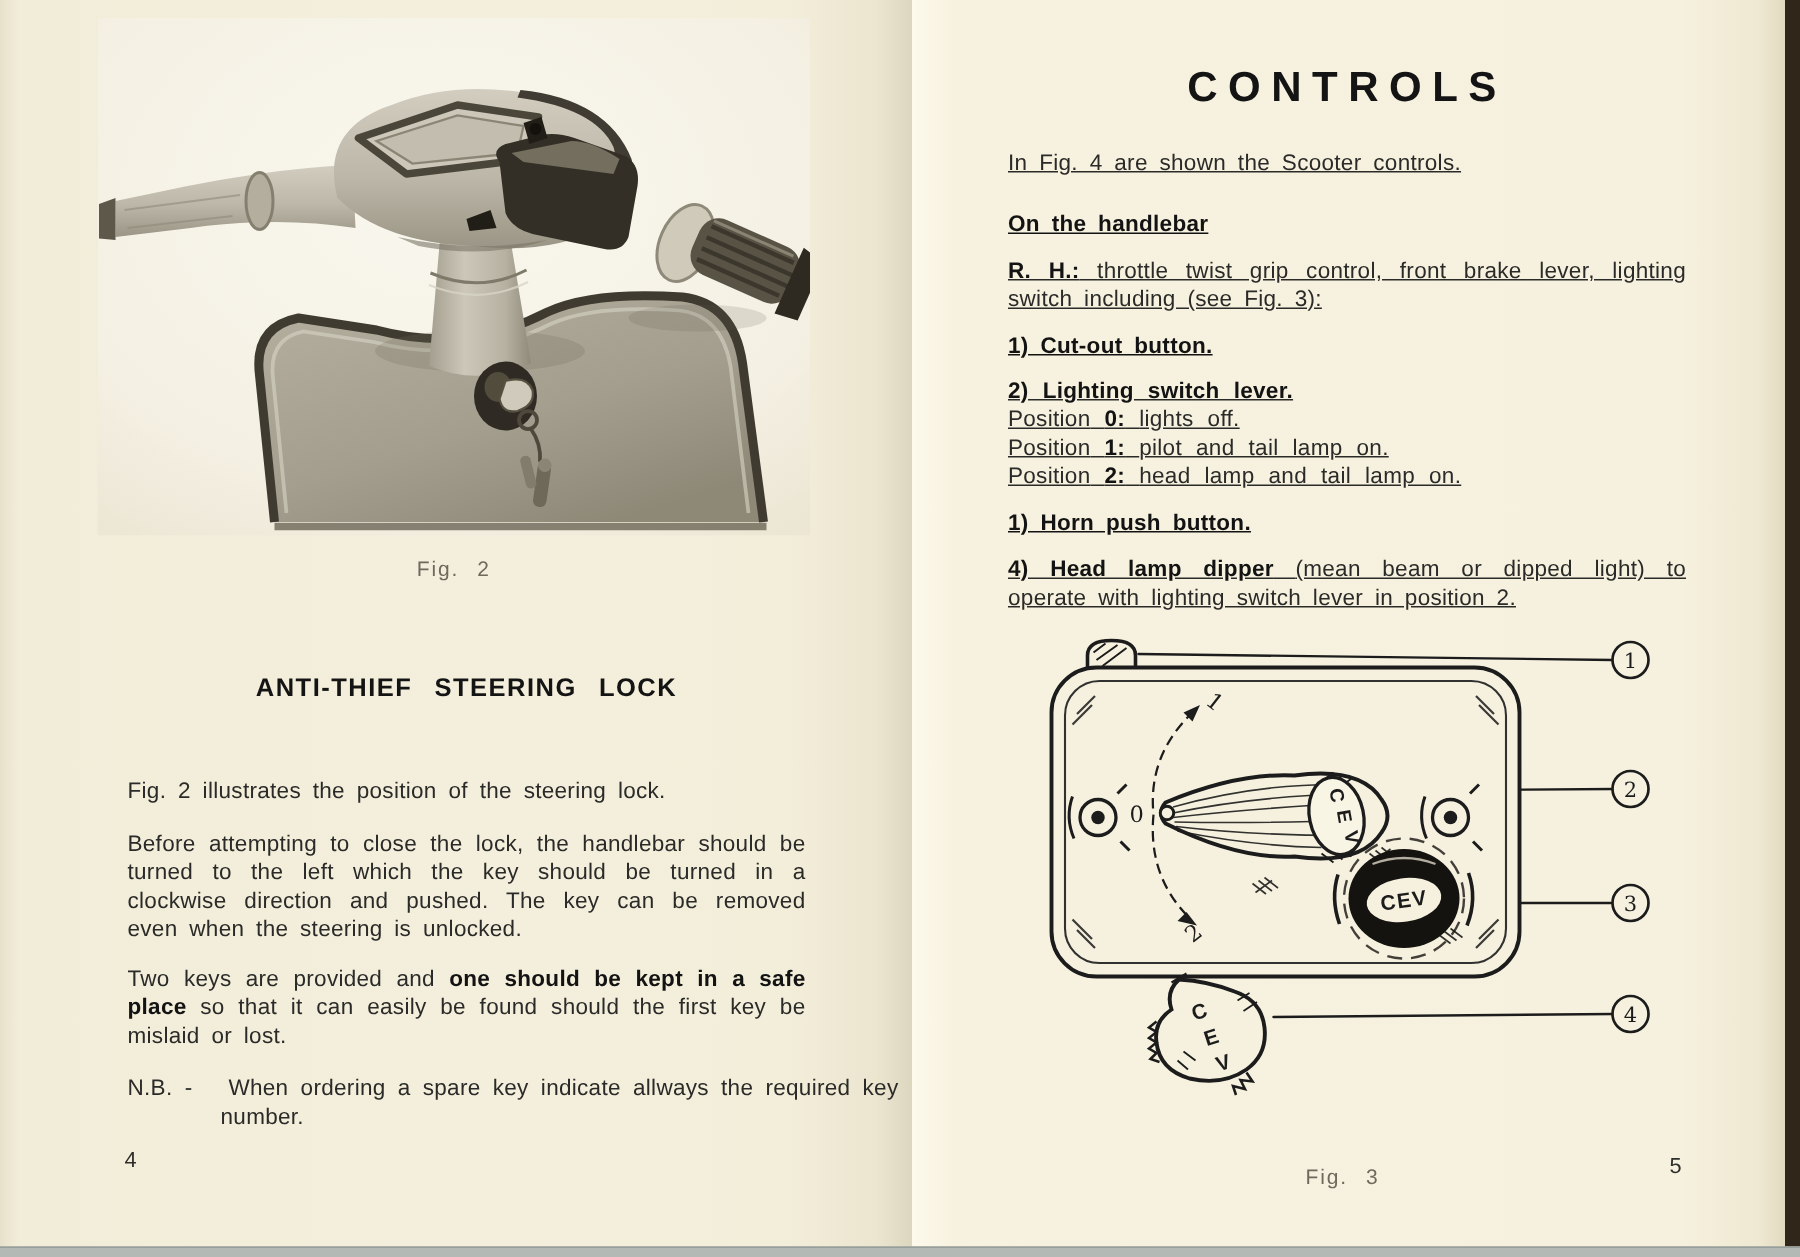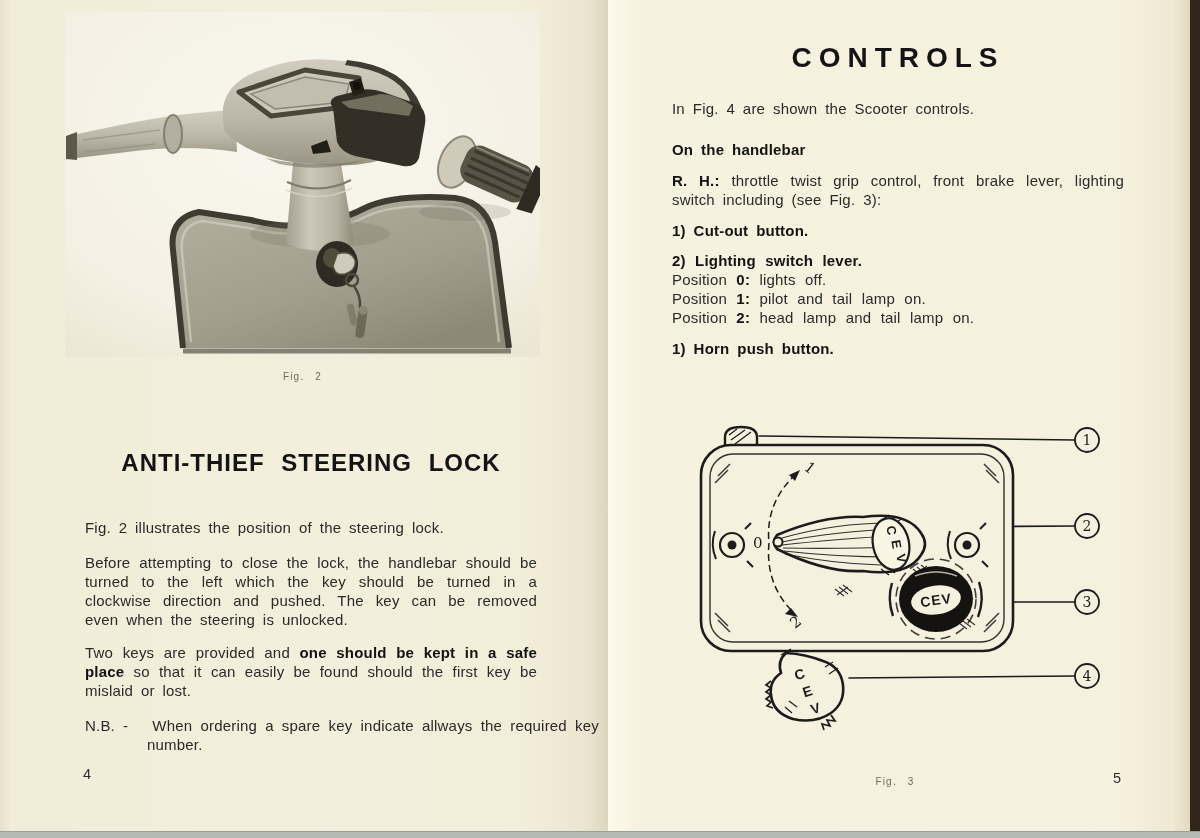--- a/index.html
+++ b/index.html
@@ -7,29 +7,29 @@
         background:#b4b9b6;font-family:"Liberation Sans",sans-serif;color:#2a2a28;}
   .page{position:absolute;top:0;height:831px;}
   .page-left{left:0;width:608px;
     background:linear-gradient(90deg,#e7e1cc 0%,#f2edd9 2%,#f4efdc 55%,#f3eeda 86%,#ece5d0 96%,#ddd6bf 100%);}
   .page-right{left:608px;width:582px;
     background:linear-gradient(90deg,#fdf9eb 0%,#f7f2df 5%,#f6f1de 88%,#efe8d2 97%,#e2dabf 100%);}
   .edge-dark{position:absolute;left:1190px;top:0;width:10px;height:831px;background:#31261a;}
   .strip-bottom{position:absolute;left:0;top:831px;width:1200px;height:7px;
     background:#b4b9b6;border-top:1px solid #989e9a;}
   .photo{position:absolute;left:65px;top:12px;}
-  .figcap{position:absolute;text-align:center;font-size:10px;color:#6e6a5e;
+  .figcap{position:absolute;text-align:center;font-size:14px;color:#6e6a5e;
     letter-spacing:1.2px;word-spacing:7px;}
   .h-left{position:absolute;left:85px;top:449px;width:452px;text-align:center;
-    font-size:24px;font-weight:bold;letter-spacing:1px;word-spacing:9px;color:#141414;}
+    font-size:17px;font-weight:bold;letter-spacing:1px;word-spacing:9px;color:#141414;}
   .h-right{position:absolute;left:64px;top:42px;width:452px;text-align:center;
     font-size:28px;font-weight:bold;letter-spacing:7px;word-spacing:2px;color:#141414;}
   .para{position:absolute;left:85px;width:452px;margin:0;font-size:15px;line-height:19px;
     text-align:justify;word-spacing:3.5px;letter-spacing:0.2px;}
-  .rpara{left:64px;}
+  .rpara{left:64px;text-decoration:underline;}
   .para b{color:#131313;}
   .sub{font-weight:bold;color:#131313;text-align:left;}
   .nb{padding-left:62px;text-indent:-62px;}
   .nb-label{padding-right:24px;}
   .posline{display:block;word-spacing:5px;}
   .lastline{text-align:left;}
   .pagenum{position:absolute;font-size:14.5px;color:#2e2e2c;}
   .fig3{position:absolute;left:77px;top:423px;}
   .fig3cap{left:77px;top:736px;width:420px;margin-top:40px;}
   .fig2cap{left:65px;top:371px;width:475px;}
@@ -167,20 +167,22 @@
 
     <p class="para rpara lastline" style="top:251px">
       <span class="posline" style="font-weight:bold;color:#131313">2) Lighting switch lever.</span>
       <span class="posline"><span>Position</span> <b>0:</b> <span>lights off.</span></span>
       <span class="posline"><span>Position</span> <b>1:</b> <span>pilot and tail lamp on.</span></span>
       <span class="posline"><span>Position</span> <b>2:</b> <span>head lamp and tail lamp on.</span></span>
     </p>
 
     <p class="para rpara sub" style="top:339px">1) Horn push button.</p>
 
+    <p class="para rpara" style="top:370px"><b>4) Head lamp dipper</b>
+      <span>(mean beam or dipped light) to operate with lighting switch lever in position 2.</span></p>
 
     <svg class="fig3" width="440" height="310" viewBox="0 0 440 310">
 
       <g stroke="#1c1c1c" stroke-width="1.6" stroke-linecap="round">
         <path d="M74,13 L390,17"></path>
         <path d="M238,104 L391,103"></path>
         <path d="M286,179 L391,179"></path>
         <path d="M164,255 L390,253"></path>
       </g>
 

